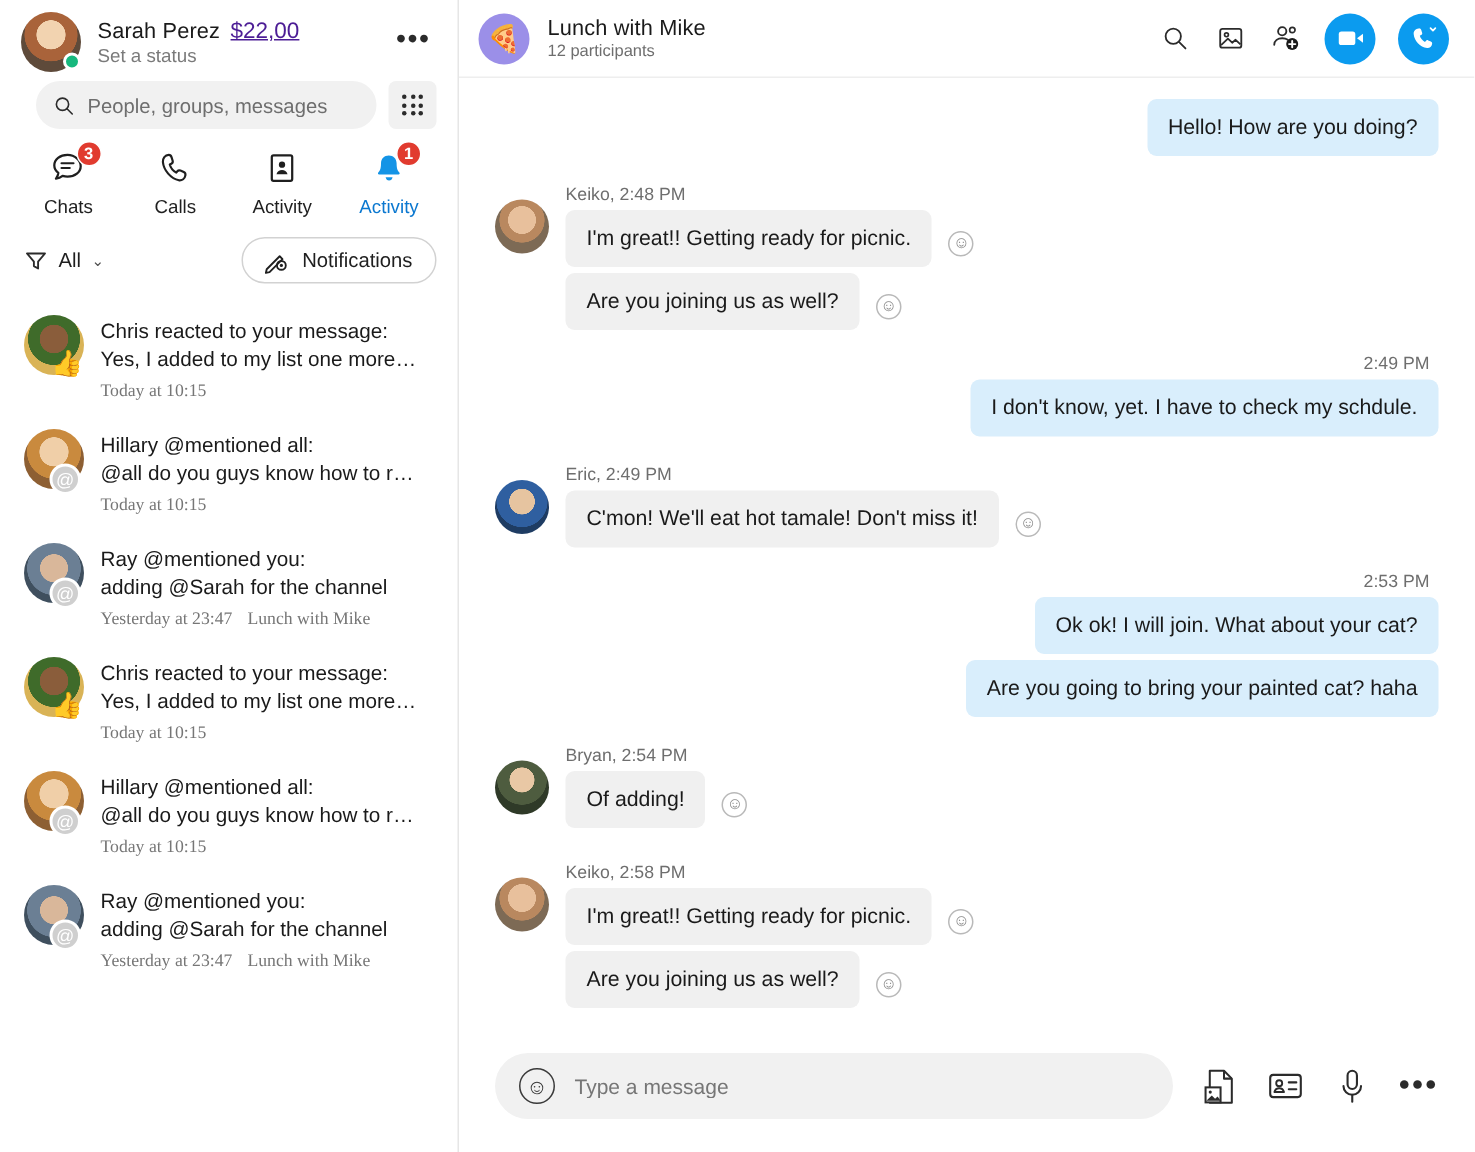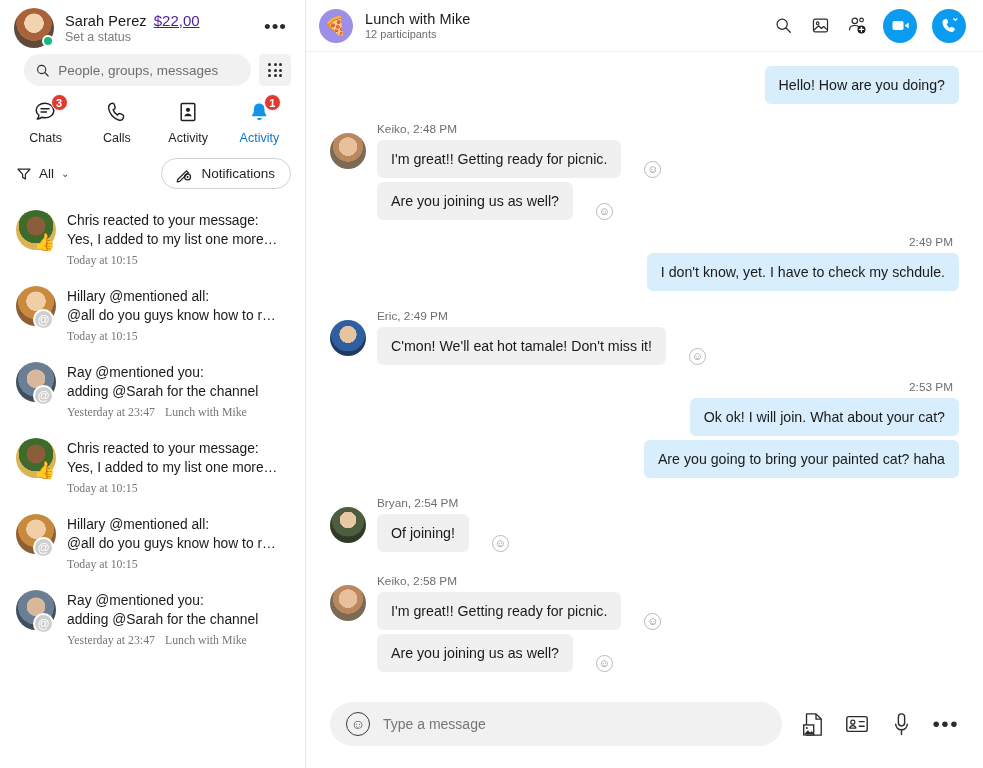--- a/index.html
+++ b/index.html
@@ -145,21 +145,21 @@
   .bubble {
     font-size: 14.2px; line-height: 20px; padding: 9px 14px;
     max-width: 420px; word-wrap: break-word;
   }
   .bubble-out { background: #d9eefc; color: #1a1a1a; border-radius: 6px; }
   .bubble-in  { background: #f0f0f0; color: #1a1a1a; border-radius: 6px; }
   .in-group { display: flex; gap: 11px; margin-top: 18px; }
   .in-av { width: 36px; height: 36px; flex: 0 0 auto; margin-top: 11px; }
   .in-col { flex: 1 1 auto; min-width: 0; }
   .in-name { font-size: 11.8px; color: #6e6e6e; margin-bottom: 4px; }
-  .in-line { display: flex; align-items: flex-end; gap: 23px; margin-bottom: 4px; }
+  .in-line { display: flex; align-items: center; gap: 11px; margin-bottom: 4px; }
   .react {
     width: 17px; height: 17px; border-radius: 50%;
     border: 1px solid #b9b9b9; color: #8a8a8a;
     display: flex; align-items: center; justify-content: center;
     font-size: 11px; cursor: pointer; flex: 0 0 auto; margin-top: 7px;
     line-height: 1;
   }
 
   
   .composer { padding: 16px 24px 22px 24px; display: flex; align-items: center; gap: 18px; }
@@ -480,21 +480,21 @@
             <div class="bubble bubble-out">Are you going to bring your painted cat? haha</div>
           </div>
         </div>
         <div class="in-group">
           <div class="in-av">
             <span class="circ ph7"></span>
           </div>
           <div class="in-col">
             <div class="in-name">Bryan, 2:54 PM</div>
             <div class="in-line">
-              <div class="bubble bubble-in">Of joining!</div>
+              <div class="bubble bubble-in">Of adding!</div>
               <div class="react">☺</div>
             </div>
           </div>
         </div>
         <div class="in-group">
           <div class="in-av">
             <span class="circ ph1"></span>
           </div>
           <div class="in-col">
             <div class="in-name">Keiko, 2:58 PM</div>

